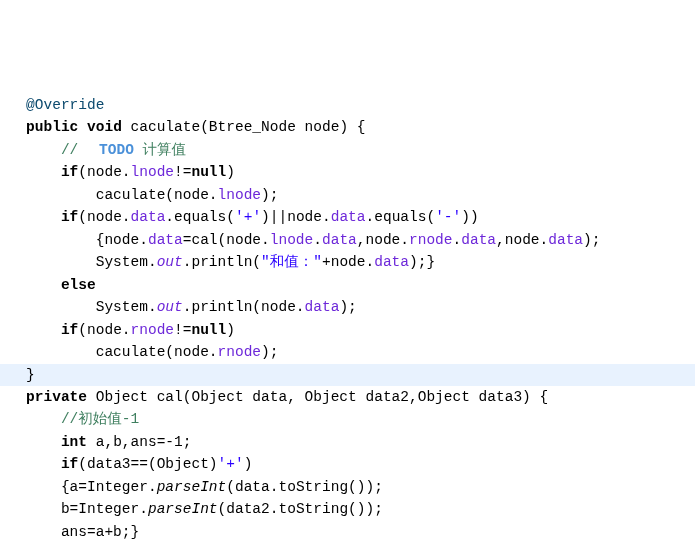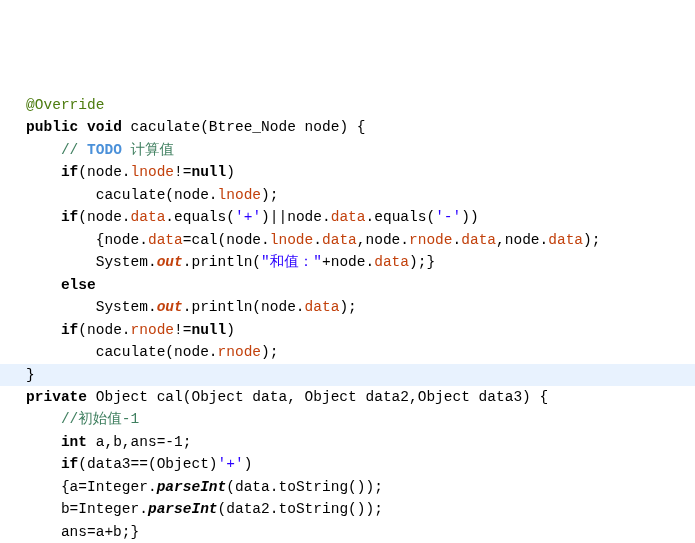--- a/index.html
+++ b/index.html
@@ -8,27 +8,27 @@
     background: #ffffff;
     font-family: Consolas, "Courier New", monospace;
     font-size: 14.5px;
     line-height: 1.55;
     white-space: pre;
     color: #000000;
   }
   .code {
     padding: 4px 0 4px 0;
   }
-  .ann { color: #4d7c0f; }
+  .ann { color: #0c4a6e; }
   .kw { color: #000000; font-weight: bold; }
-  .comment-todo { color: #4a90d9; font-weight: bold; }
+  .comment-todo { color: #4a90d9; font-weight: bold; margin-left: 12px; }
   .comment { color: #3f7f5f; }
-  .field { color: #c2410c; }
+  .field { color: #6d28d9; }
   .string { color: #2a00ff; }
-  .static-italic { font-style: italic; font-weight: bold; }
+  .static-italic { font-style: italic; }
   .hl { background: #e8f2fe; display: inline-block; width: 100%; }
 </style>
 </head>
 <body>
 
 
 
 <div class="code" id="code-root"><div><span>   </span><span class="ann">@Override</span></div><div><span>   </span><span class="kw">public</span><span> </span><span class="kw">void</span><span> caculate(Btree_Node node) {</span></div><div><span>       </span><span class="comment">// </span><span class="comment-todo">TODO</span><span class="comment"> 计算值</span></div><div><span>       </span><span class="kw">if</span><span>(node.</span><span class="field">lnode</span><span>!=</span><span class="kw">null</span><span>)</span></div><div><span>           caculate(node.</span><span class="field">lnode</span><span>);</span></div><div><span>       </span><span class="kw">if</span><span>(node.</span><span class="field">data</span><span>.equals(</span><span class="string">'+'</span><span>)||node.</span><span class="field">data</span><span>.equals(</span><span class="string">'-'</span><span>))</span></div><div><span>           {node.</span><span class="field">data</span><span>=cal(node.</span><span class="field">lnode</span><span>.</span><span class="field">data</span><span>,node.</span><span class="field">rnode</span><span>.</span><span class="field">data</span><span>,node.</span><span class="field">data</span><span>);</span></div><div><span>           System.</span><span class="field static-italic">out</span><span>.println(</span><span class="string">"和值："</span><span>+node.</span><span class="field">data</span><span>);}</span></div><div><span>       </span><span class="kw">else</span></div><div><span>           System.</span><span class="field static-italic">out</span><span>.println(node.</span><span class="field">data</span><span>);</span></div><div><span>       </span><span class="kw">if</span><span>(node.</span><span class="field">rnode</span><span>!=</span><span class="kw">null</span><span>)</span></div><div><span>           caculate(node.</span><span class="field">rnode</span><span>);</span></div><div class="hl"><span>   }</span></div><div><span>   </span><span class="kw">private</span><span> Object cal(Object data, Object data2,Object data3) {</span></div><div><span>       </span><span class="comment">//初始值-1</span></div><div><span>       </span><span class="kw">int</span><span> a,b,ans=-1;</span></div><div><span>       </span><span class="kw">if</span><span>(data3==(Object)</span><span class="string">'+'</span><span>)</span></div><div><span>       {a=Integer.</span><span class="static-italic">parseInt</span><span>(data.toString());</span></div><div><span>       b=Integer.</span><span class="static-italic">parseInt</span><span>(data2.toString());</span></div><div><span>       ans=a+b;}</span></div></div>
 
 

